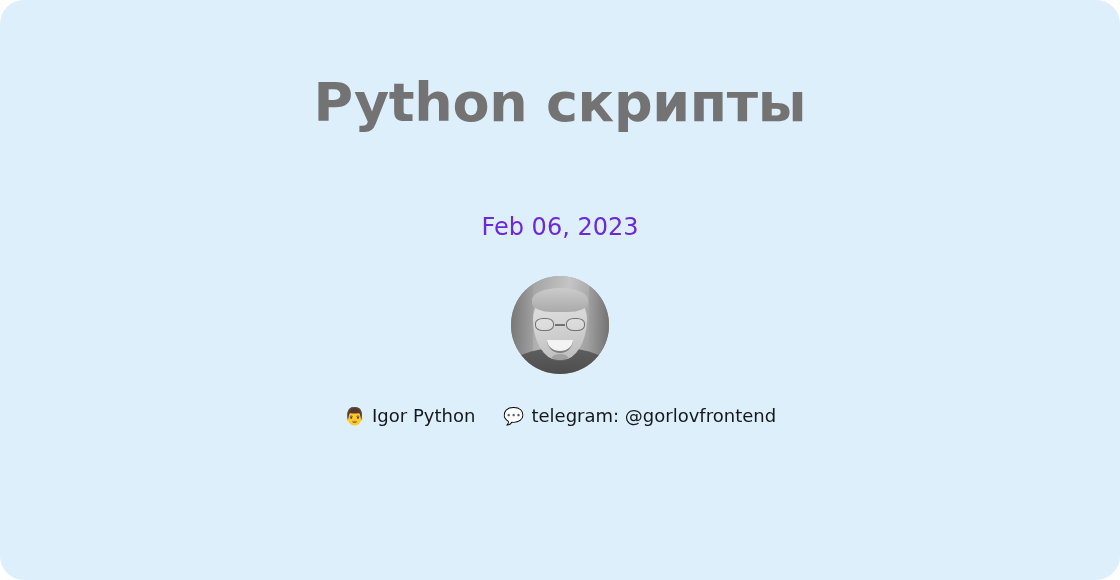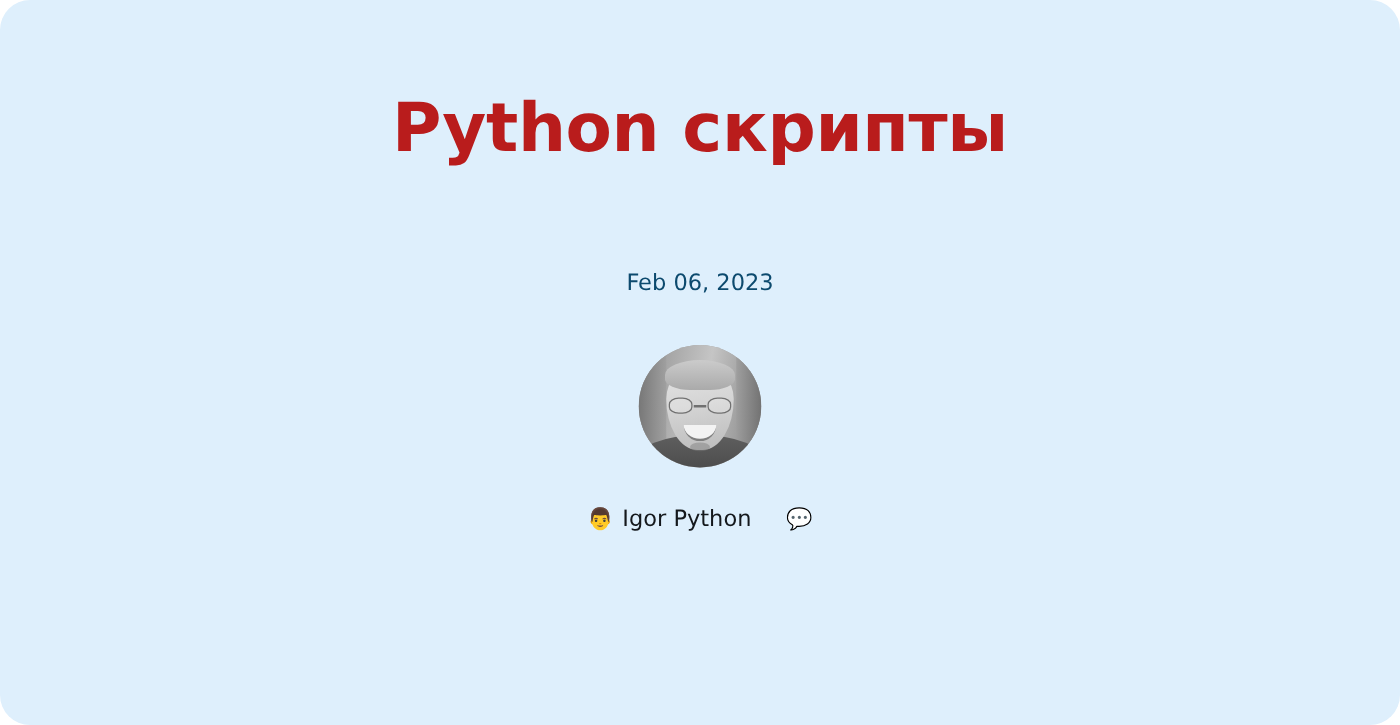--- a/index.html
+++ b/index.html
@@ -27,36 +27,36 @@
     flex-direction: column;
     align-items: center;
     justify-content: flex-start;
   }
 
   .title {
     width: 900px;
     margin: 0;
     padding: 0;
     text-align: center;
-    color: #b91c1c;
+    color: #737373;
     font-family: "DejaVu Sans", "Liberation Sans", sans-serif;
     font-weight: bold;
     font-size: 54px;
     line-height: 62px;
     letter-spacing: -0.3px;
     margin-top: 72px;
   }
 
   .date {
     margin: 0;
     padding: 0;
     margin-top: 20px;
     text-align: center;
-    color: #0c4a6e;
-    font-size: 18px;
+    color: #6d28d9;
+    font-size: 24px;
     line-height: 22px;
     font-weight: normal;
   }
 
   .avatar-wrap {
     margin-top: 38px;
     width: 98px;
     height: 98px;
     border-radius: 50%;
     overflow: hidden;
@@ -213,16 +213,17 @@
     <div class="photo-chin"></div>
   </div>
 
   <div class="footer">
     <div class="item">
       <span class="emoji">👨</span>
       <span>Igor Python</span>
     </div>
     <div class="item">
       <span class="emoji">💬</span>
+      <span>telegram: @gorlovfrontend</span>
     </div>
   </div>
 
 </div>
 
 </body></html>

